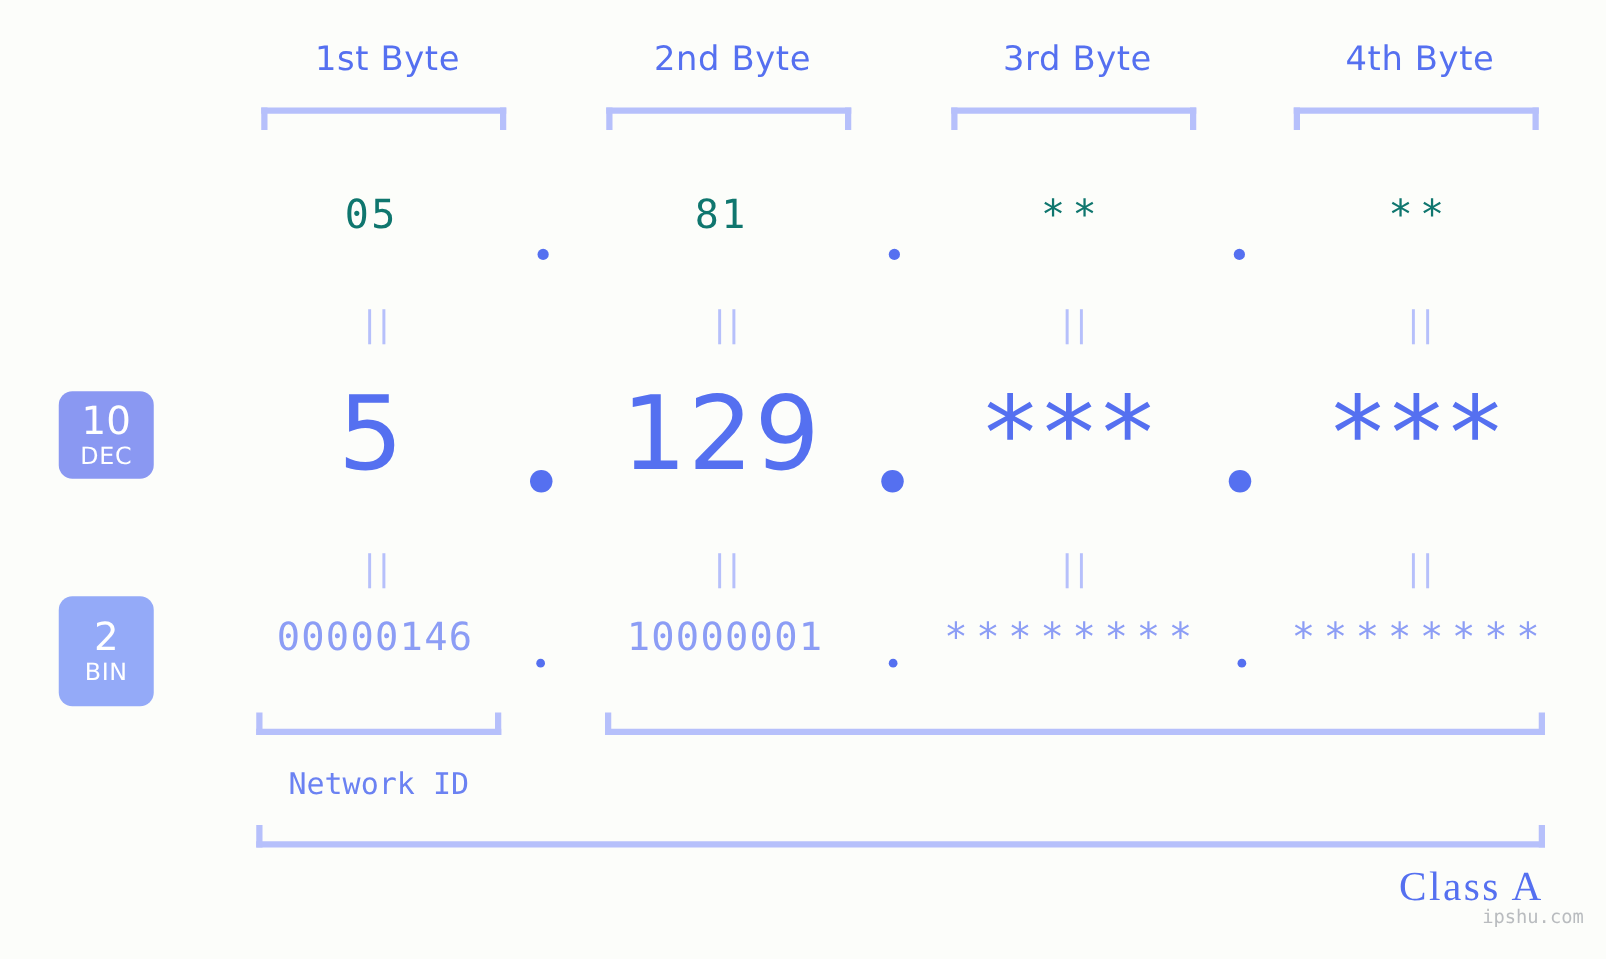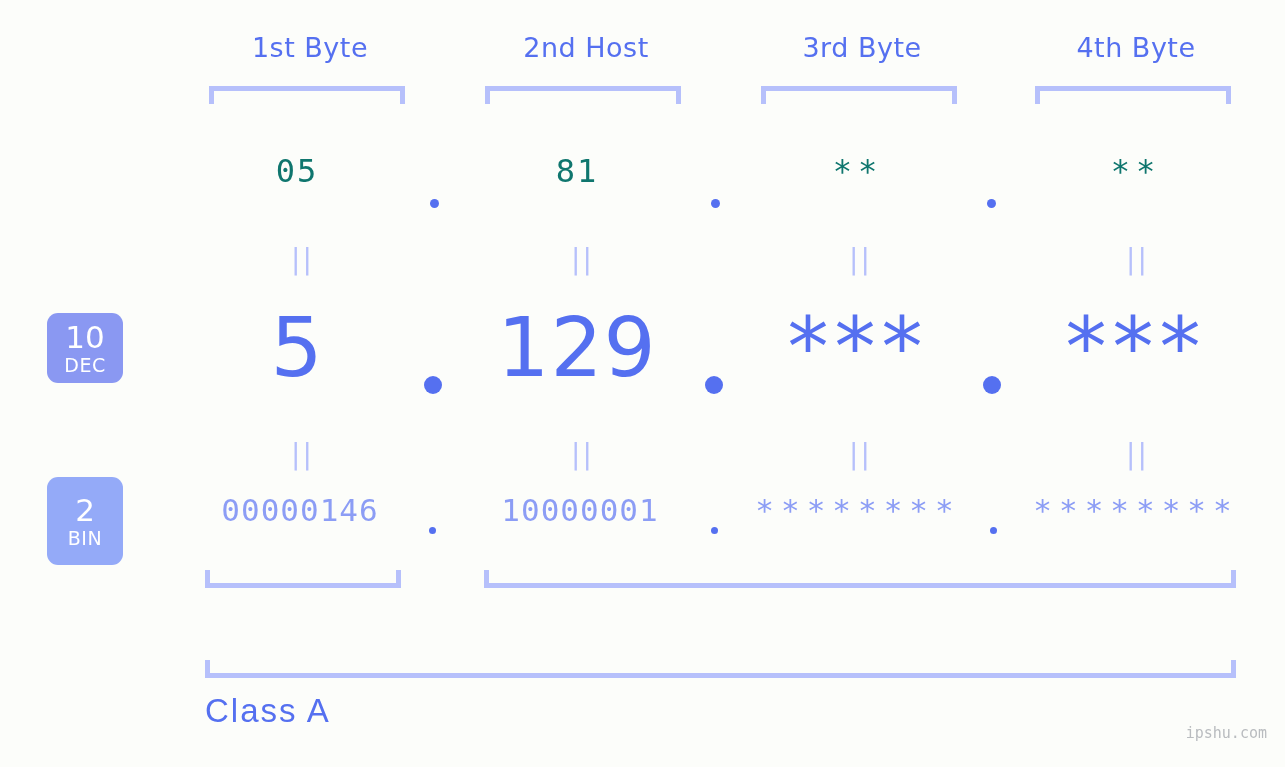--- a/index.html
+++ b/index.html
@@ -150,23 +150,23 @@
     font-size: 24px;
     white-space: nowrap;
   }
 
   
   #class-label {
     position: absolute;
     left: 205px;
     width: 1030px;
     top: 692px;
-    text-align: left;
+    text-align: right;
     color: #5570f0;
-    font-family: Liberation Sans, sans-serif;
+    font-family: Liberation Serif, serif;
     font-size: 33px;
     letter-spacing: 2px;
     white-space: nowrap;
   }
 
   
   #watermark {
     position: absolute;
     right: 18px;
     bottom: 25px;
@@ -175,21 +175,21 @@
     font-size: 15px;
     letter-spacing: 0px;
   }
 </style>
 </head>
 <body>
 
 <div id="stage">
 
   <div class="byte-label" style="left:200px;">1st Byte</div>
-  <div class="byte-label" style="left:476px;">2nd Host</div>
+  <div class="byte-label" style="left:476px;">2nd Byte</div>
   <div class="byte-label" style="left:752px;">3rd Byte</div>
   <div class="byte-label" style="left:1026px;">4th Byte</div>
 
   <div class="bracket-top" style="left:209px;  top:86px; width:196px;"></div>
   <div class="bracket-top" style="left:485px;  top:86px; width:196px;"></div>
   <div class="bracket-top" style="left:761px;  top:86px; width:196px;"></div>
   <div class="bracket-top" style="left:1035px; top:86px; width:196px;"></div>
 
   <div class="base-badge" id="badge-dec">
     <span class="num">10</span>
@@ -239,19 +239,20 @@
     <div class="cell masked" style="left:1026px;">********</div>
 
     <div class="dot tiny" style="left:429px; top:527px;"></div>
     <div class="dot tiny" style="left:711px; top:527px;"></div>
     <div class="dot tiny" style="left:990px; top:527px;"></div>
   </div>
 
   <div class="bracket-bottom" style="left:205px; top:570px; width:196px;"></div>
   <div class="bracket-bottom" style="left:484px; top:570px; width:752px;"></div>
 
+  <div class="id-label" style="left:193px; width:220px; top:613px;">Network ID</div>
 
   <div class="bracket-bottom" style="left:205px; top:660px; width:1031px;"></div>
   <div id="class-label">Class A</div>
 
   <div id="watermark">ipshu.com</div>
 
 </div>
 
 </body></html>

